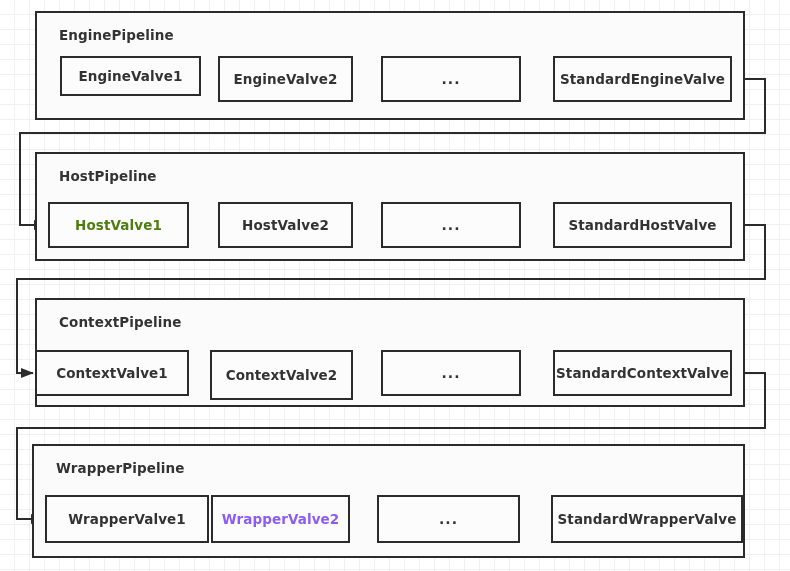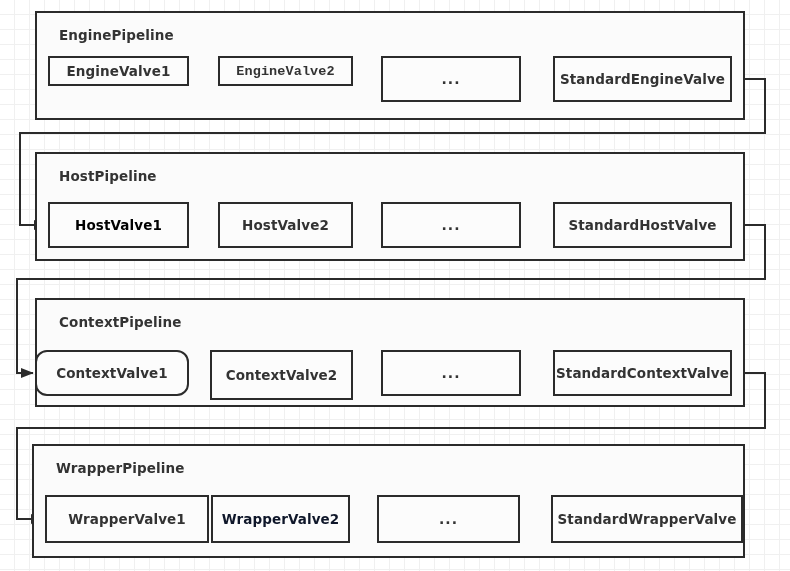--- a/index.html
+++ b/index.html
@@ -100,40 +100,40 @@
         <path d="M 732 79 L 765 79 L 765 133 L 20 133 L 20 225 L 46 225" fill="none" stroke="#2b2b2b" stroke-width="2" marker-end="url(#arrowhead)"></path>
         <path d="M 732 225 L 765 225 L 765 279 L 17 279 L 17 373 L 33 373" fill="none" stroke="#2b2b2b" stroke-width="2" marker-end="url(#arrowhead)"></path>
         <path d="M 732 373 L 765 373 L 765 428 L 17 428 L 17 519 L 43 519" fill="none" stroke="#2b2b2b" stroke-width="2" marker-end="url(#arrowhead)"></path>
       </g>
   </svg>
 
   <div id="pipeline-layer">
       <div class="pipeline" style="left: 35px; top: 11px; width: 710px; height: 109px; border-color: rgb(43, 43, 43);">
         <div class="pipeline-label" style="color: rgb(51, 51, 51);">EnginePipeline</div>
       </div>
-      <div class="valve" style="left: 48px; top: 56px; width: 141px; height: 30px; border-color: rgb(43, 43, 43); color: rgb(51, 51, 51);">EngineValve1</div>
-      <div class="valve" style="left: 218px; top: 56px; width: 135px; height: 30px; border-color: rgb(43, 43, 43); color: rgb(51, 51, 51); font-family: Liberation Mono, monospace;">EngineValve2</div>
+      <div class="valve" style="left: 60px; top: 56px; width: 141px; height: 40px; border-color: rgb(43, 43, 43); color: rgb(51, 51, 51);">EngineValve1</div>
+      <div class="valve" style="left: 218px; top: 56px; width: 135px; height: 46px; border-color: rgb(43, 43, 43); color: rgb(51, 51, 51);">EngineValve2</div>
       <div class="valve ellipsis" style="left: 381px; top: 56px; width: 140px; height: 46px; border-color: rgb(43, 43, 43); color: rgb(51, 51, 51);">...</div>
       <div class="valve" style="left: 553px; top: 56px; width: 179px; height: 46px; border-color: rgb(43, 43, 43); color: rgb(51, 51, 51);">StandardEngineValve</div>
       <div class="pipeline" style="left: 35px; top: 152px; width: 710px; height: 109px; border-color: rgb(43, 43, 43);">
         <div class="pipeline-label" style="color: rgb(51, 51, 51);">HostPipeline</div>
       </div>
-      <div class="valve" style="left: 48px; top: 202px; width: 141px; height: 46px; border-color: rgb(43, 43, 43); color: #000000;">HostValve1</div>
+      <div class="valve" style="left: 48px; top: 202px; width: 141px; height: 46px; border-color: rgb(43, 43, 43); color: #4d7c0f;">HostValve1</div>
       <div class="valve" style="left: 218px; top: 202px; width: 135px; height: 46px; border-color: rgb(43, 43, 43); color: rgb(51, 51, 51);">HostValve2</div>
       <div class="valve ellipsis" style="left: 381px; top: 202px; width: 140px; height: 46px; border-color: rgb(43, 43, 43); color: rgb(51, 51, 51);">...</div>
       <div class="valve" style="left: 553px; top: 202px; width: 179px; height: 46px; border-color: rgb(43, 43, 43); color: rgb(51, 51, 51);">StandardHostValve</div>
       <div class="pipeline" style="left: 35px; top: 298px; width: 710px; height: 109px; border-color: rgb(43, 43, 43);">
         <div class="pipeline-label" style="color: rgb(51, 51, 51);">ContextPipeline</div>
       </div>
-      <div class="valve" style="left: 35px; top: 350px; width: 154px; height: 46px; border-color: rgb(43, 43, 43); color: rgb(51, 51, 51); border-radius: 12px;">ContextValve1</div>
+      <div class="valve" style="left: 35px; top: 350px; width: 154px; height: 46px; border-color: rgb(43, 43, 43); color: rgb(51, 51, 51);">ContextValve1</div>
       <div class="valve" style="left: 210px; top: 350px; width: 143px; height: 50px; border-color: rgb(43, 43, 43); color: rgb(51, 51, 51);">ContextValve2</div>
       <div class="valve ellipsis" style="left: 381px; top: 350px; width: 140px; height: 46px; border-color: rgb(43, 43, 43); color: rgb(51, 51, 51);">...</div>
       <div class="valve" style="left: 553px; top: 350px; width: 179px; height: 46px; border-color: rgb(43, 43, 43); color: rgb(51, 51, 51);">StandardContextValve</div>
       <div class="pipeline" style="left: 32px; top: 444px; width: 713px; height: 114px; border-color: rgb(43, 43, 43);">
         <div class="pipeline-label" style="color: rgb(51, 51, 51);">WrapperPipeline</div>
       </div>
       <div class="valve" style="left: 45px; top: 495px; width: 164px; height: 48px; border-color: rgb(43, 43, 43); color: rgb(51, 51, 51);">WrapperValve1</div>
-      <div class="valve" style="left: 211px; top: 495px; width: 139px; height: 48px; border-color: rgb(43, 43, 43); color: #0f172a;">WrapperValve2</div>
+      <div class="valve" style="left: 211px; top: 495px; width: 139px; height: 48px; border-color: rgb(43, 43, 43); color: #8b5cf6;">WrapperValve2</div>
       <div class="valve ellipsis" style="left: 377px; top: 495px; width: 143px; height: 48px; border-color: rgb(43, 43, 43); color: rgb(51, 51, 51);">...</div>
       <div class="valve" style="left: 551px; top: 495px; width: 192px; height: 48px; border-color: rgb(43, 43, 43); color: rgb(51, 51, 51);">StandardWrapperValve</div>
     </div>
 
 </div>
 
 </body></html>

